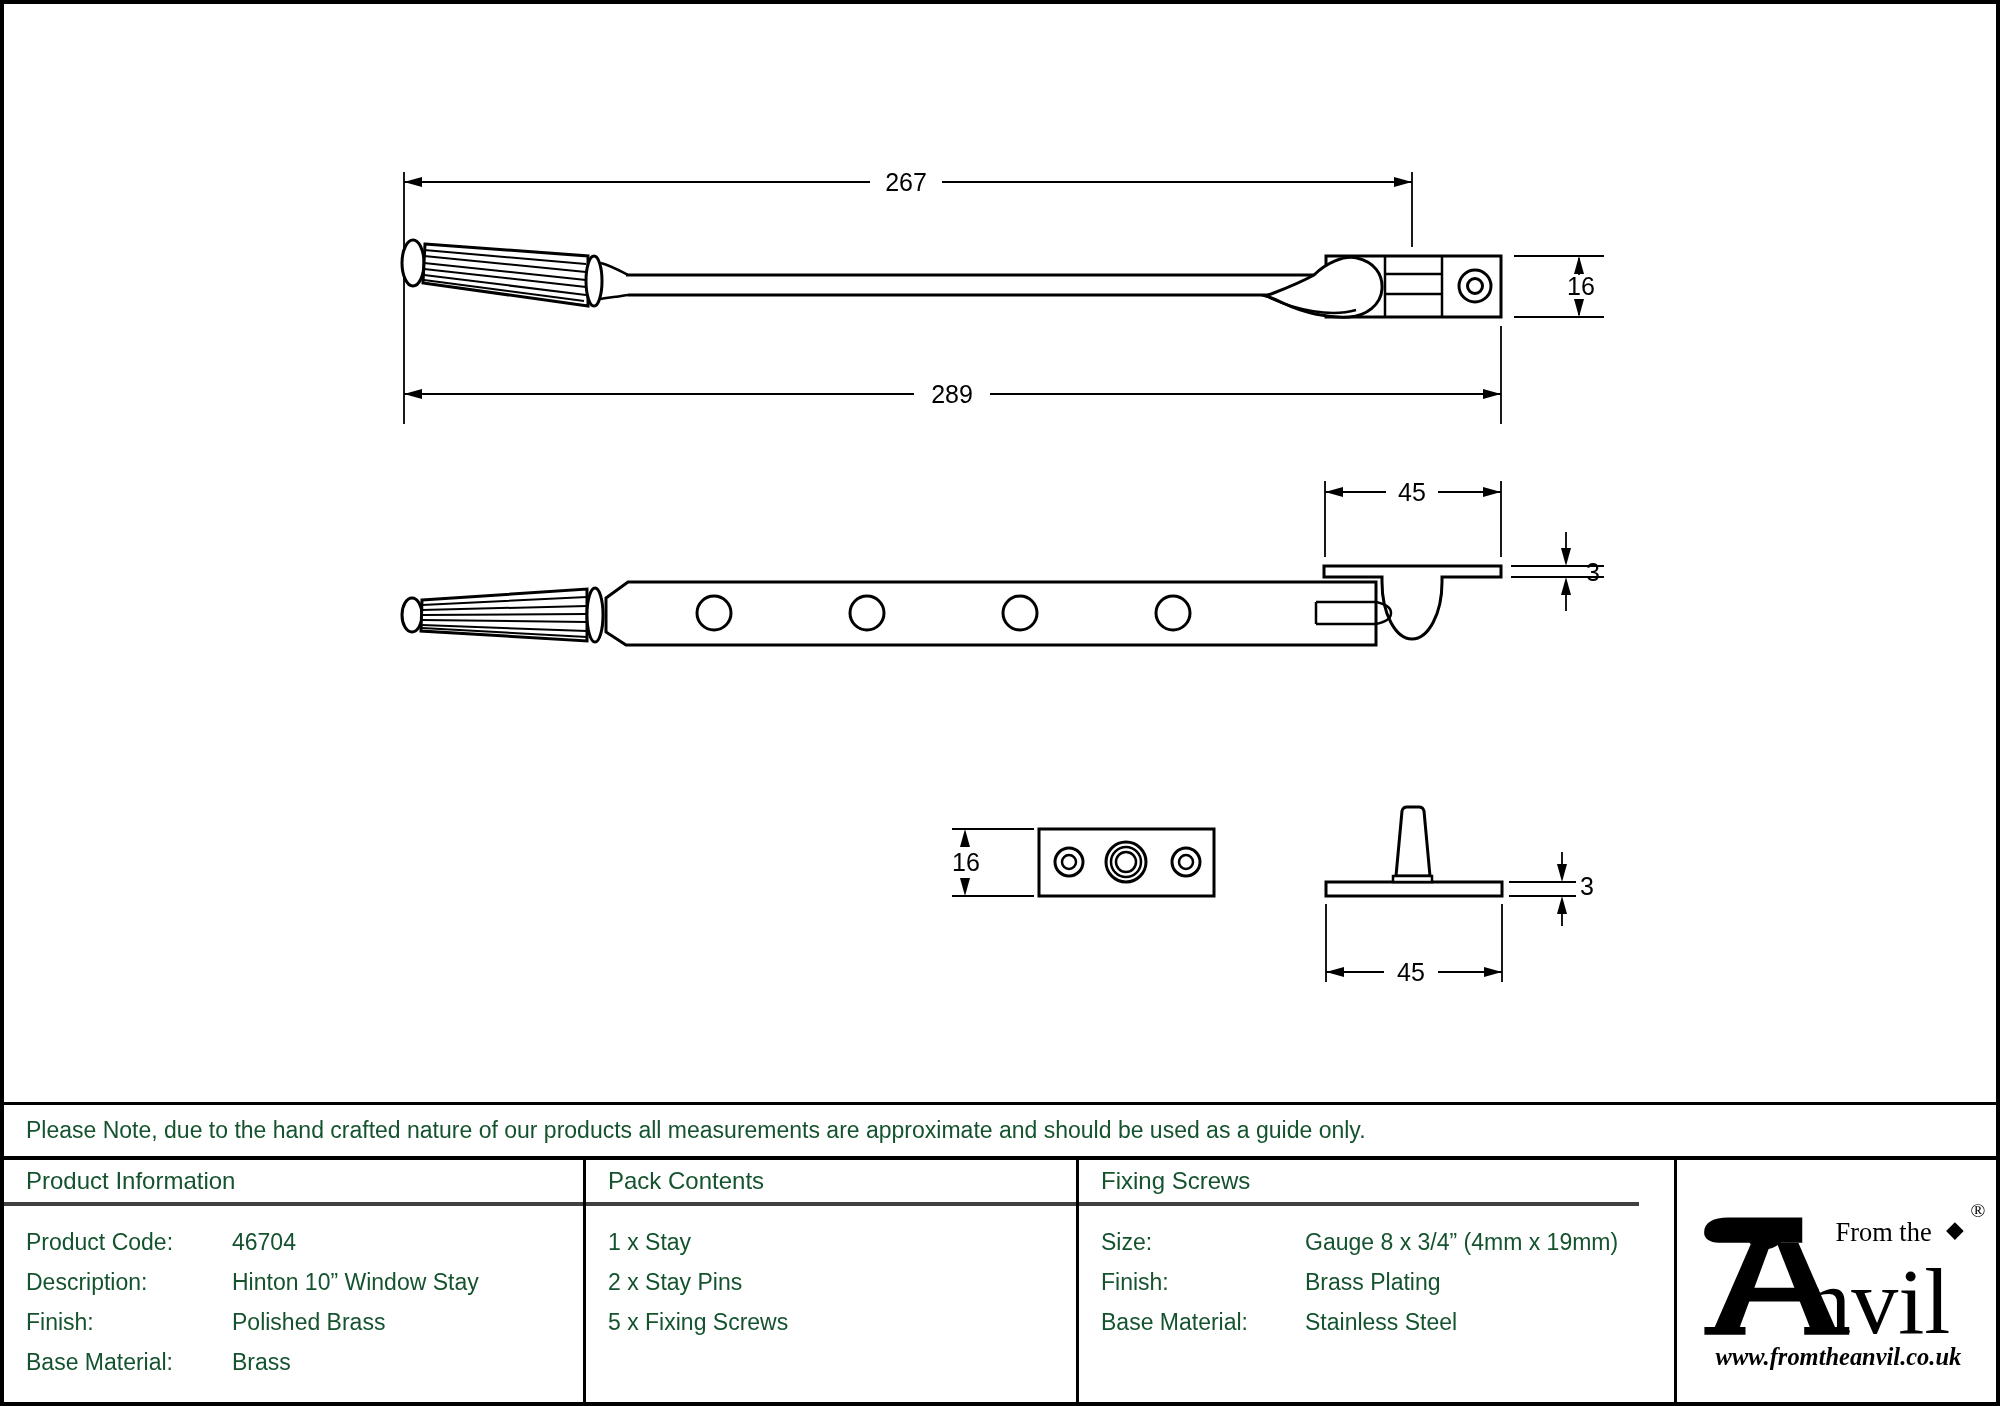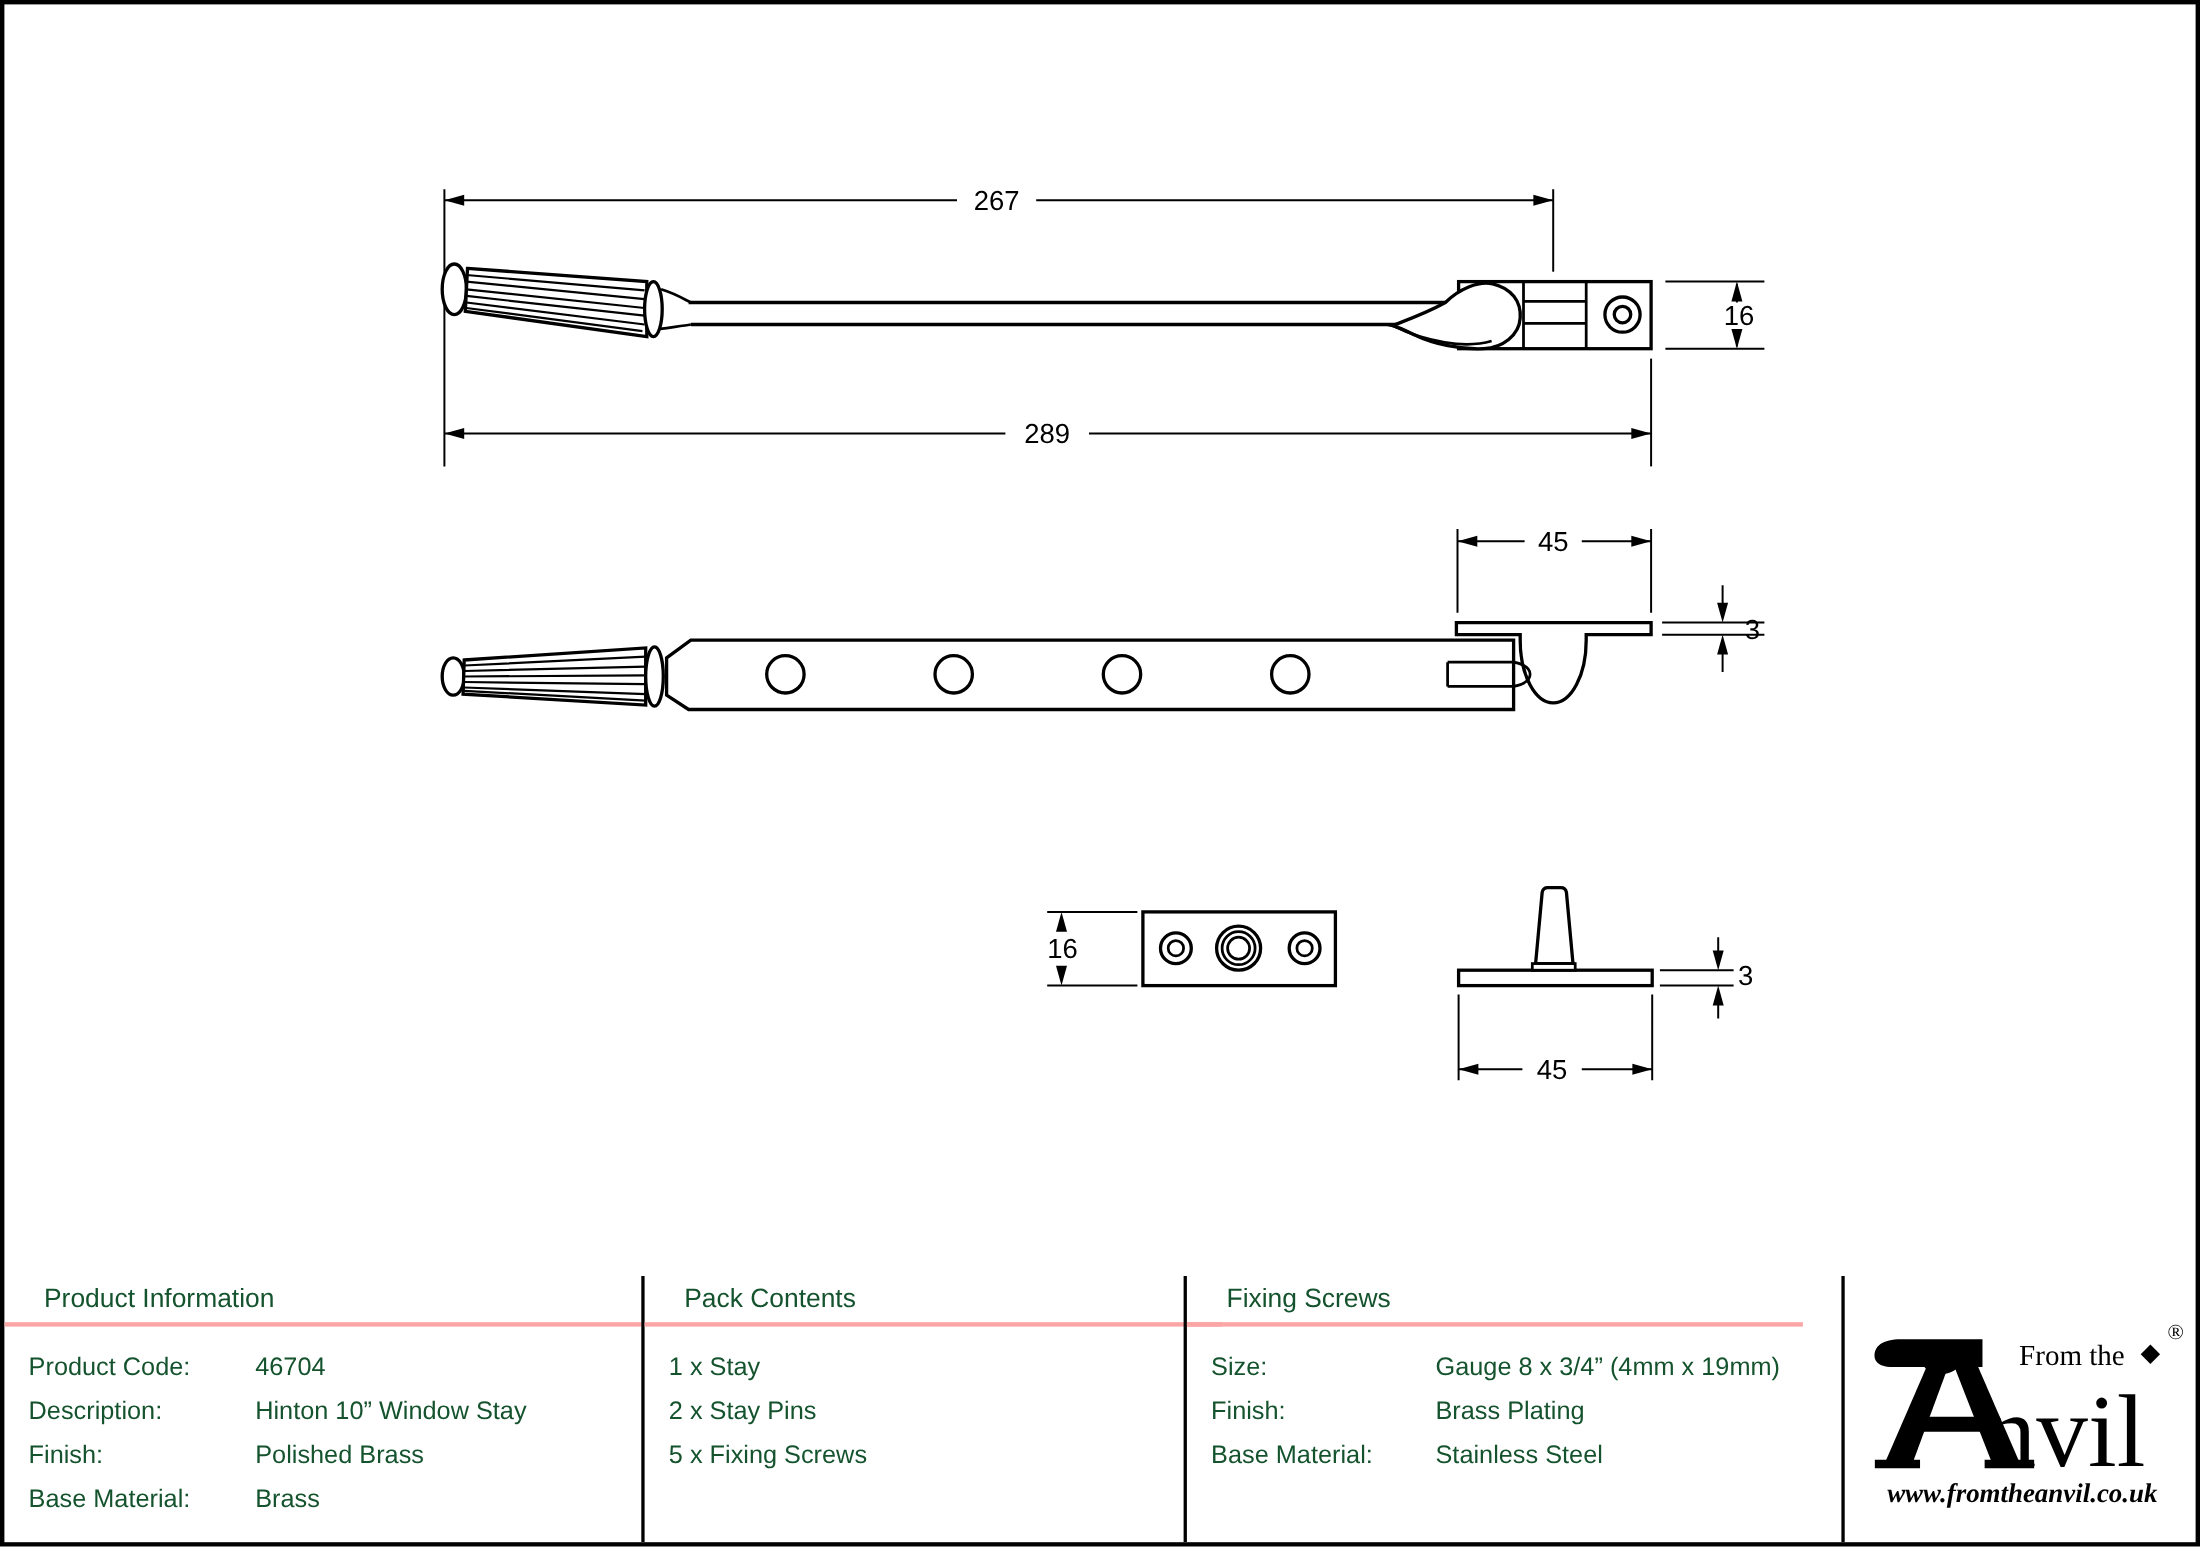--- a/index.html
+++ b/index.html
@@ -21,22 +21,22 @@
     display:flex;align-items:center;
     padding-left:22px;font-size:23px;
   }
   .info-table{position:absolute;top:1156px;left:0;width:1992px;height:242px;}
   .col{position:absolute;top:0;height:242px;box-sizing:border-box;}
   .col1{left:0;width:579px;}
   .col2{left:579px;width:528px;border-left:3px solid #000;}
   .col3{left:1072px;width:563px;border-left:3px solid #000;}
   .col4{left:1670px;width:322px;border-left:3px solid #000;}
   .hdr{
-    height:46px;box-sizing:border-box;border-bottom:4px solid #fca5a5;
-    display:flex;align-items:center;padding-left:36px;
+    height:46px;box-sizing:border-box;border-bottom:4px solid #404040;
+    display:flex;align-items:center;padding-left:22px;
     font-size:24px;
   }
   .cellbody{padding:16px 0 0 22px;font-size:23px;}
   .kv{display:grid;grid-template-columns:178px auto;line-height:40px;gap:28px;}
   .col3 .kv{grid-template-columns:176px auto;}
   .pc-item{line-height:40px;}
   .logo-wrap{width:100%;height:100%;display:flex;align-items:center;justify-content:center;}
   svg text{font-family:"Liberation Sans",sans-serif;}
   svg .serif{font-family:"Liberation Serif",serif;}
 </style>
@@ -174,20 +174,23 @@
         <text x="1408" y="497">45</text>
         <text x="1589" y="577">3</text>
         <text x="962" y="867">16</text>
         <text x="1583" y="891">3</text>
         <text x="1407" y="977">45</text>
       </g>
     </g>
   </svg>
   </div>
 
+  <div class="note-row">
+    <span>Please Note, due to the hand crafted nature of our products all measurements are approximate and should be used as a guide only.</span>
+  </div>
 
   <div class="info-table">
 
     <div class="col col1">
       <div class="hdr">Product Information</div>
       <div class="cellbody">
         <div class="kv">
           <span>Product Code:</span>
           <span>46704</span>
         </div>

